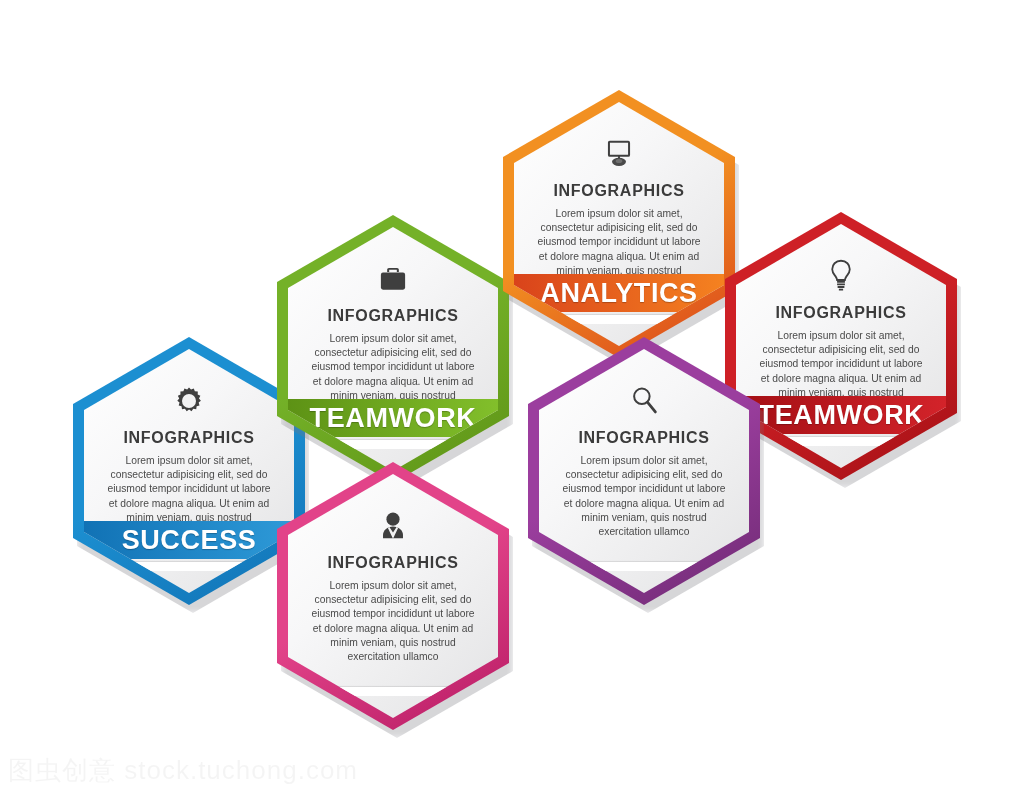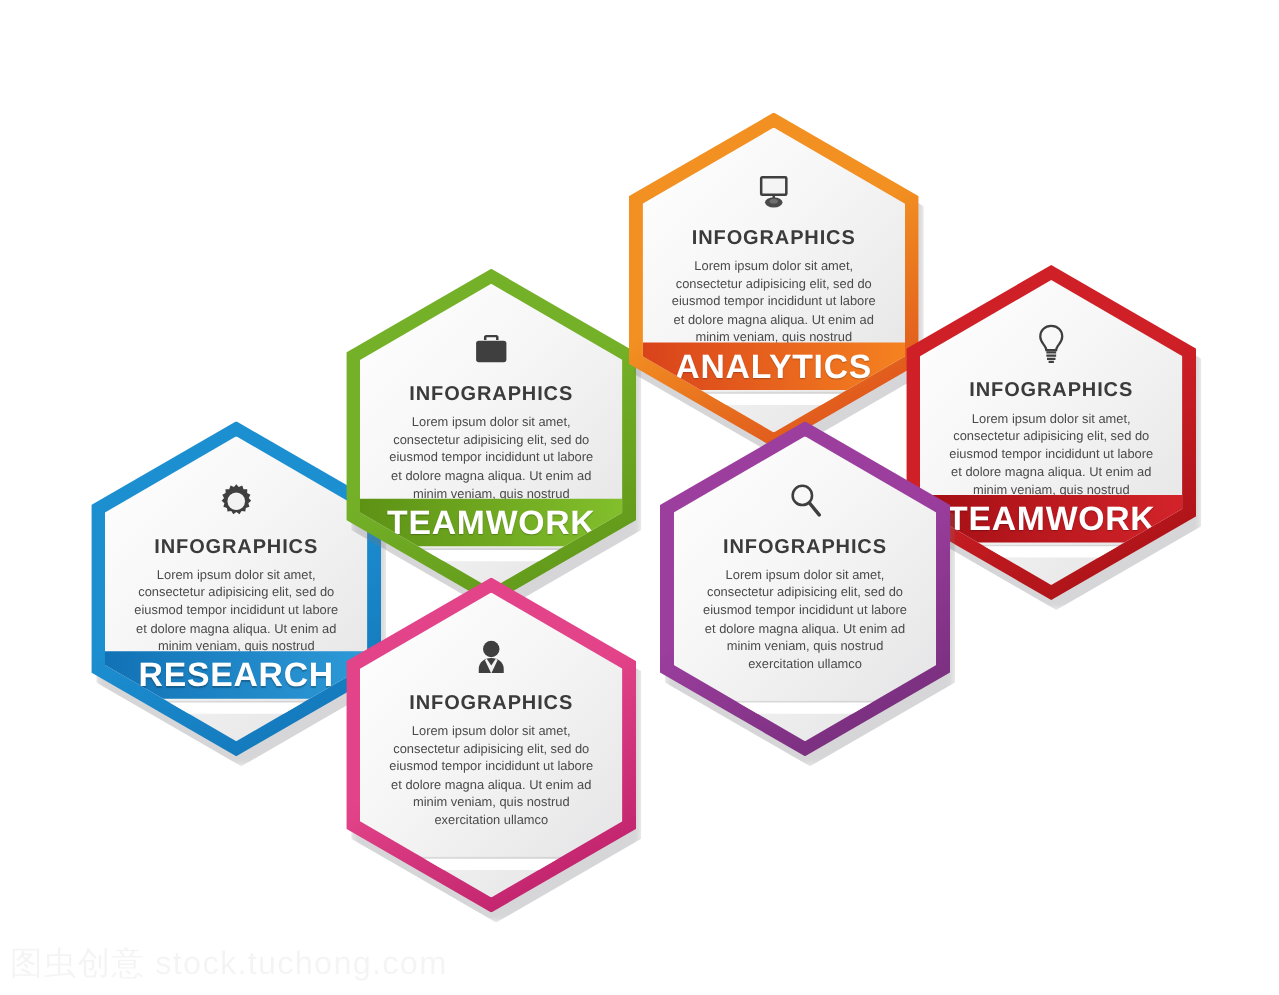--- a/index.html
+++ b/index.html
@@ -145,21 +145,21 @@
             <div class="hex-icon">
               <svg width="34" height="34" viewBox="0 0 32 32" fill="#3f3f3f">
       <path d="M16 3.2l1.9 2.0 2.6-1.0 1.0 2.7 2.8 0.1-0.1 2.8 2.5 1.3-1.3 2.5 1.8 2.1-2.1 1.8 0.8 2.7-2.7 0.8-0.4 2.8-2.8-0.4-1.6 2.3-2.3-1.6-2.3 1.6-1.6-2.3-2.8 0.4-0.4-2.8-2.7-0.8 0.8-2.7-2.1-1.8 1.8-2.1-1.3-2.5 2.5-1.3-0.1-2.8 2.8-0.1 1.0-2.7 2.6 1.0z"></path>
       <circle cx="16" cy="16" r="6.6" fill="#f2f2f3"></circle>
     </svg>
             </div>
             <div class="hex-title">INFOGRAPHICS</div>
             <div class="hex-body">Lorem ipsum dolor sit amet, consectetur adipisicing elit, sed do eiusmod tempor incididunt ut labore et dolore magna aliqua. Ut enim ad minim veniam, quis nostrud exercitation ullamco</div>
           </div>
           <div class="hex-band" style="background: linear-gradient(90deg, rgb(17, 114, 181) 0%, rgb(46, 154, 216) 100%);">
-            <span class="hex-band-text">RESEARCH</span>
+            <span class="hex-band-text">SUCCESS</span>
           </div>
           <div class="hex-tab"></div>
         </div>
       </div>
       <div class="hex" style="left: 277px; top: 215px;">
         <div class="hex-shadow"></div>
         <div class="hex-outer" style="background: linear-gradient(150deg, rgb(116, 177, 40) 0%, rgb(116, 177, 40) 46%, rgb(93, 146, 21) 100%);"></div>
         <div class="hex-inner">
           <div class="hex-content">
             <div class="hex-icon">

